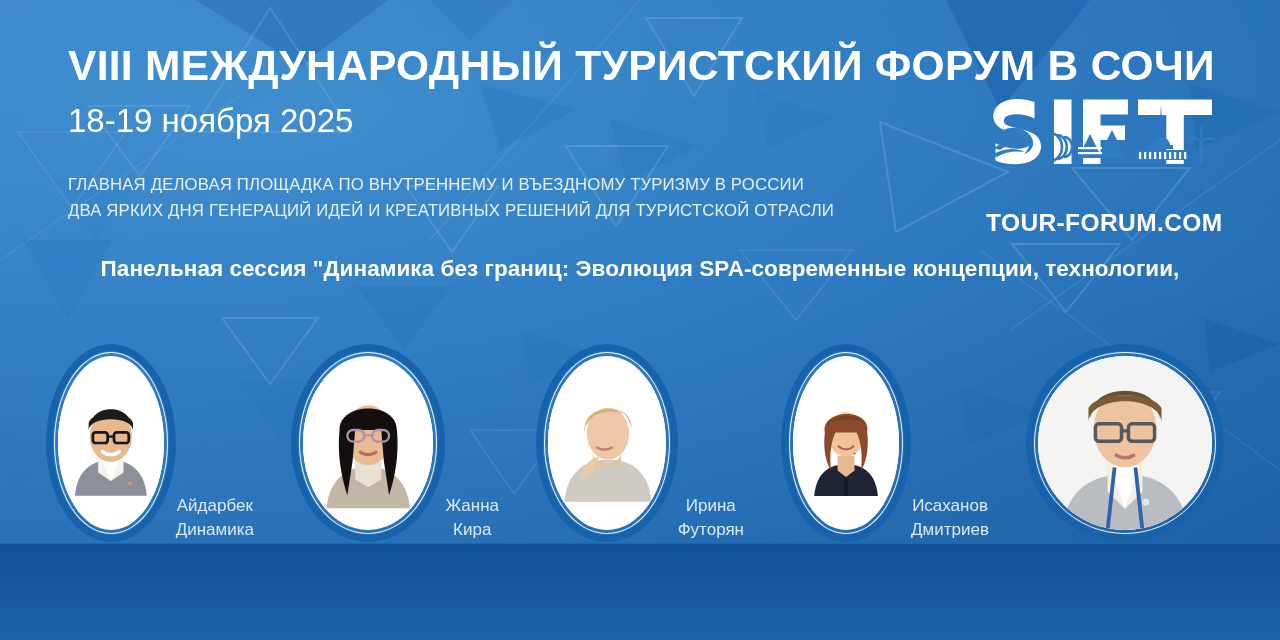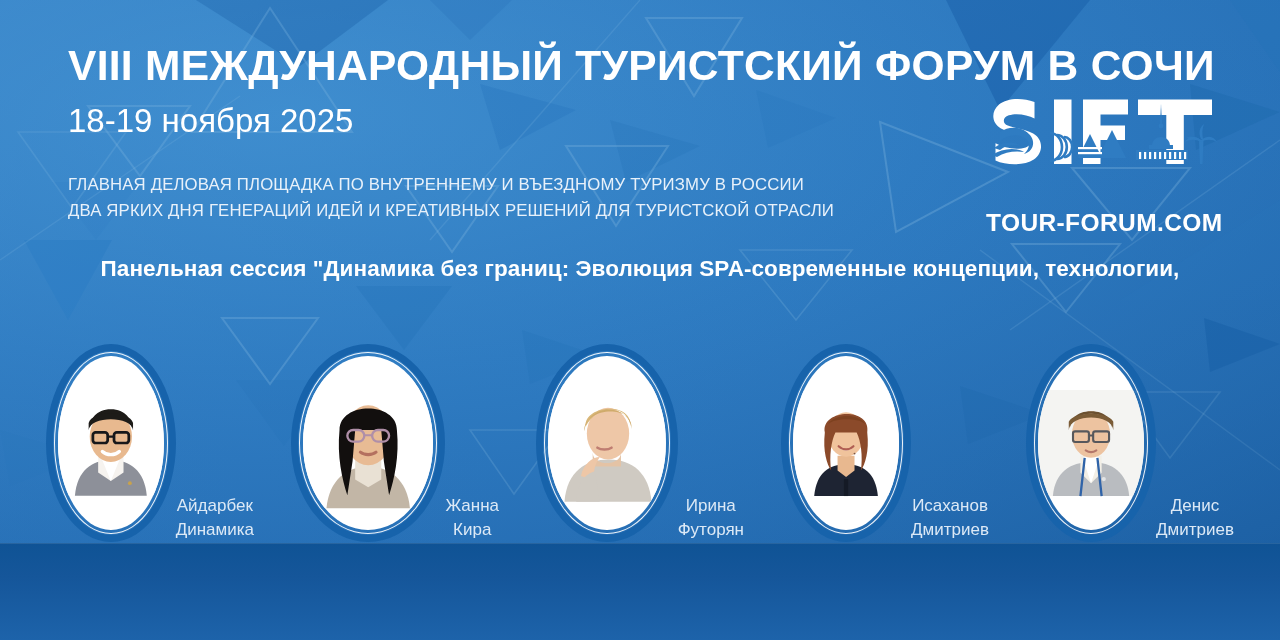--- a/index.html
+++ b/index.html
@@ -462,20 +462,16 @@
             <rect x="33" y="39" width="15" height="10" rx="2" fill="none" stroke="#57585c" stroke-width="2"></rect>
             <rect x="52" y="39" width="15" height="10" rx="2" fill="none" stroke="#57585c" stroke-width="2"></rect>
             <path d="M48 43 L52 43" stroke="#57585c" stroke-width="1.8"></path>
             <path d="M45 57 C48 59 52 59 55 57" stroke="#b5776a" stroke-width="2" fill="none" stroke-linecap="round"></path>
             <path d="M44 64 L40 100 M56 64 L60 100" stroke="#2f63a8" stroke-width="2.2" fill="none"></path>
             <circle cx="62" cy="84" r="2" fill="#e2e4e6"></circle>
           </svg>
         </div>
         <div class="avatar-hairline"></div>
       </div>
-      <div class="speaker-name">
-        <span>Денис</span>
-        <span>Дмитриев</span>
-      </div>
     </div>
 
   </div>
 </div>
 
 </body></html>

